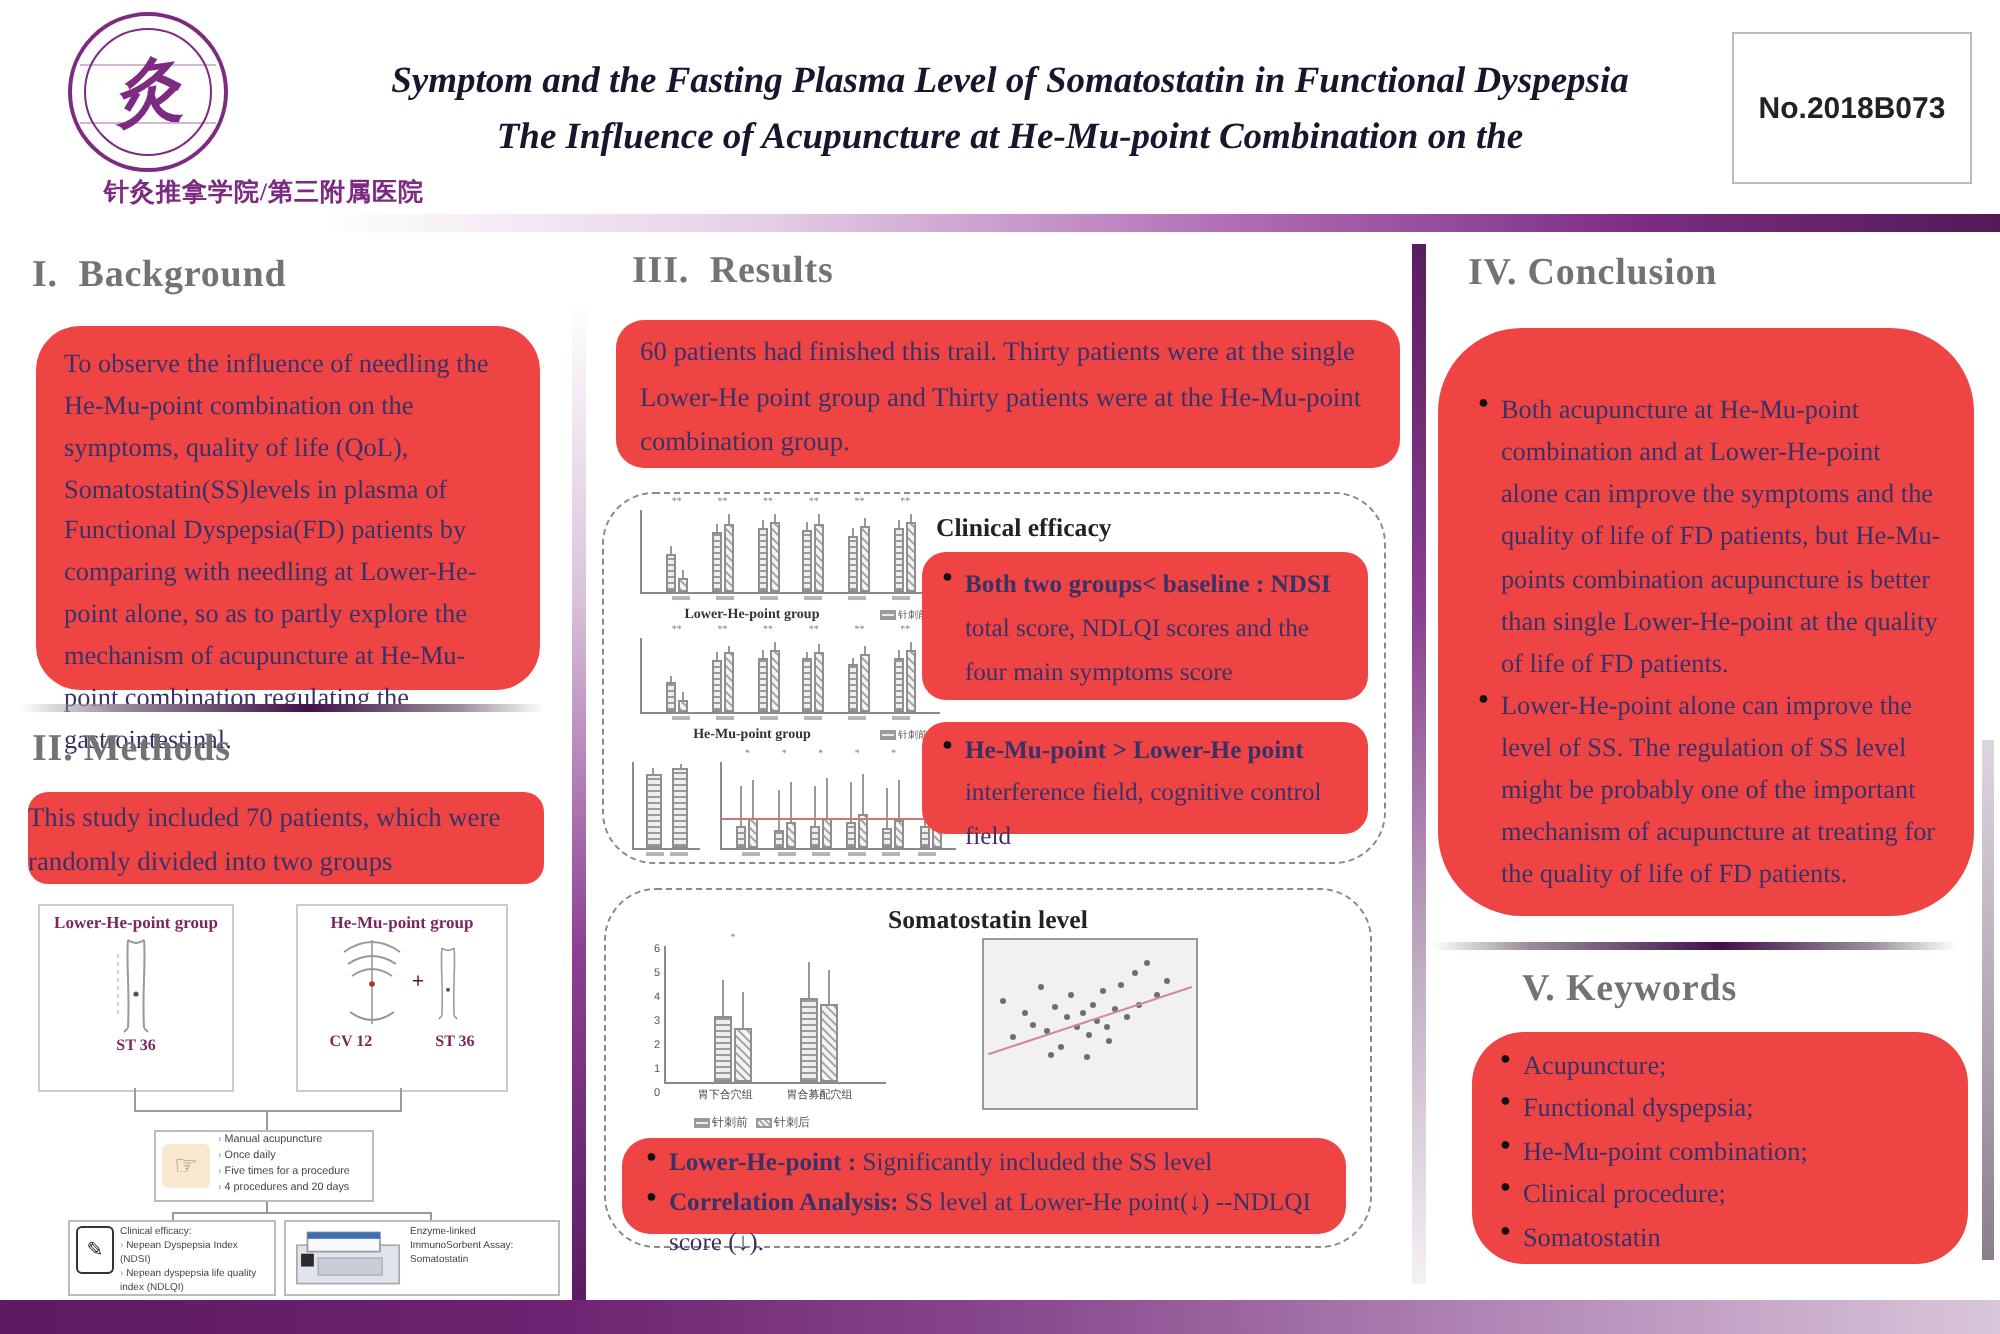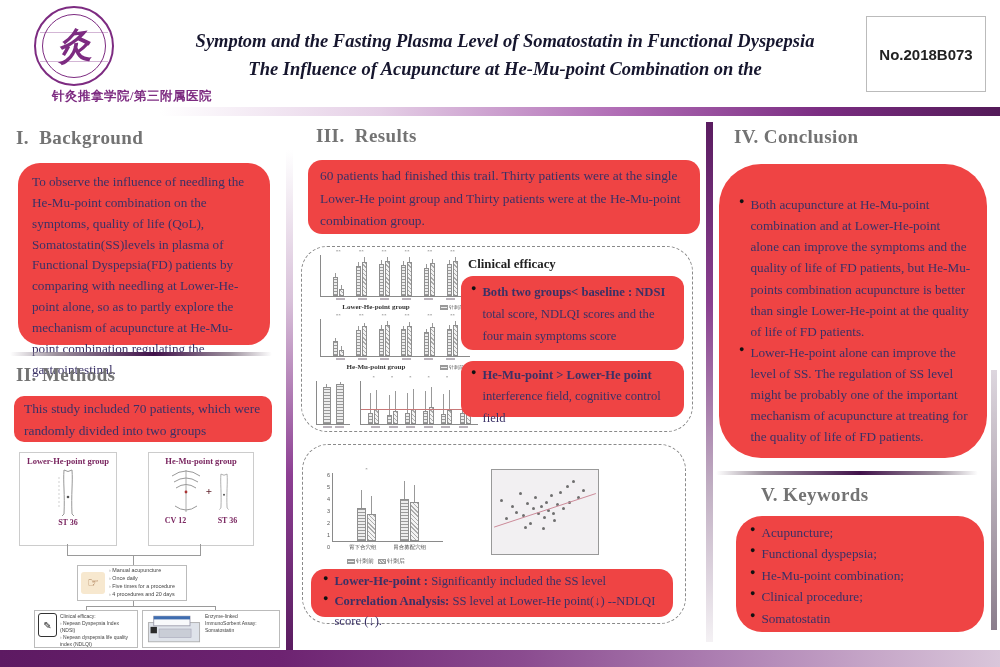--- a/index.html
+++ b/index.html
@@ -108,21 +108,21 @@
   <div class="vdiv3"></div>
 
   <div class="heading" style="left:16px;top:127px;">I.  Background</div>
 
   <div class="pinkbox" style="left:18px;top:163px;width:252px;height:182px;border-radius:22px;padding:9px 14px;box-sizing:border-box;font-size:13.2px;line-height:1.58;">To observe the influence of needling the He-Mu-point combination on the symptoms, quality of life (QoL), Somatostatin(SS)levels in plasma of Functional Dyspepsia(FD) patients by comparing with needling at Lower-He-point alone, so as to partly explore the mechanism of acupuncture at He-Mu-point combination regulating the gastrointestinal.</div>
 
   <div class="hdivider" style="left:10px;top:352px;width:262px;"></div>
 
   <div class="heading" style="left:16px;top:364px;">II. Methods</div>
 
-  <div class="pinkbox" style="left:14px;top:396px;width:258px;height:46px;border-radius:10px;padding:2px 10px;box-sizing:border-box;font-size:13.4px;line-height:1.65;">This study included 70 patients, which were randomly divided into two groups</div>
+  <div class="pinkbox" style="left:14px;top:396px;width:258px;height:46px;border-radius:10px;padding:2px 0;box-sizing:border-box;font-size:13.4px;line-height:1.65;">This study included 70 patients, which were randomly divided into two groups</div>
 
   <div class="panel" style="left:19px;top:452px;width:96px;height:92px;">
     <div class="panel-label">Lower-He-point group</div>
     <div class="figrow">
       <svg width="26" height="52" viewBox="0 0 26 50">
         <path d="M9,3 C8,15 10,27 9,47 M17,3 C18,15 16,27 17,47 M9,3 Q13,6 17,3 M9,47 L7,49 M17,47 L19,49" stroke="#999" fill="none" stroke-width="1"></path>
         <path d="M4,10 L4,40" stroke="#bbb" stroke-width="0.7" stroke-dasharray="2,2" fill="none"></path>
         <circle cx="13" cy="30" r="1.3" fill="#555"></circle>
       </svg>
     </div>
@@ -481,20 +481,21 @@
     </div>
     <div class="pinkbox" style="left:159px;top:114px;width:223px;height:56px;border-radius:12px;padding:4px 10px;box-sizing:border-box;position:absolute;font-size:12.6px;line-height:1.7;">
       <div class="rbullet">
           <span class="dot">●</span>
         <span><b>He-Mu-point &gt; Lower-He point</b><span> interference field, cognitive control field</span></span>
         </div>
     </div>
   </div>
 
   <div class="dashedbox" style="left:302px;top:444px;width:382px;height:178px;">
+    <div style="position:absolute;left:0;top:8px;width:100%;text-align:center;font-weight:bold;font-size:12.8px;color:#222;">Somatostatin level</div>
     <div class="mini-chart ss barchart" style="position:absolute;left:24px;top:28px;width:116px;height:78px;">
         <div class="yaxis">
           <span>6</span>
           <span>5</span>
           <span>4</span>
           <span>3</span>
           <span>2</span>
           <span>1</span>
           <span>0</span>
         </div>

